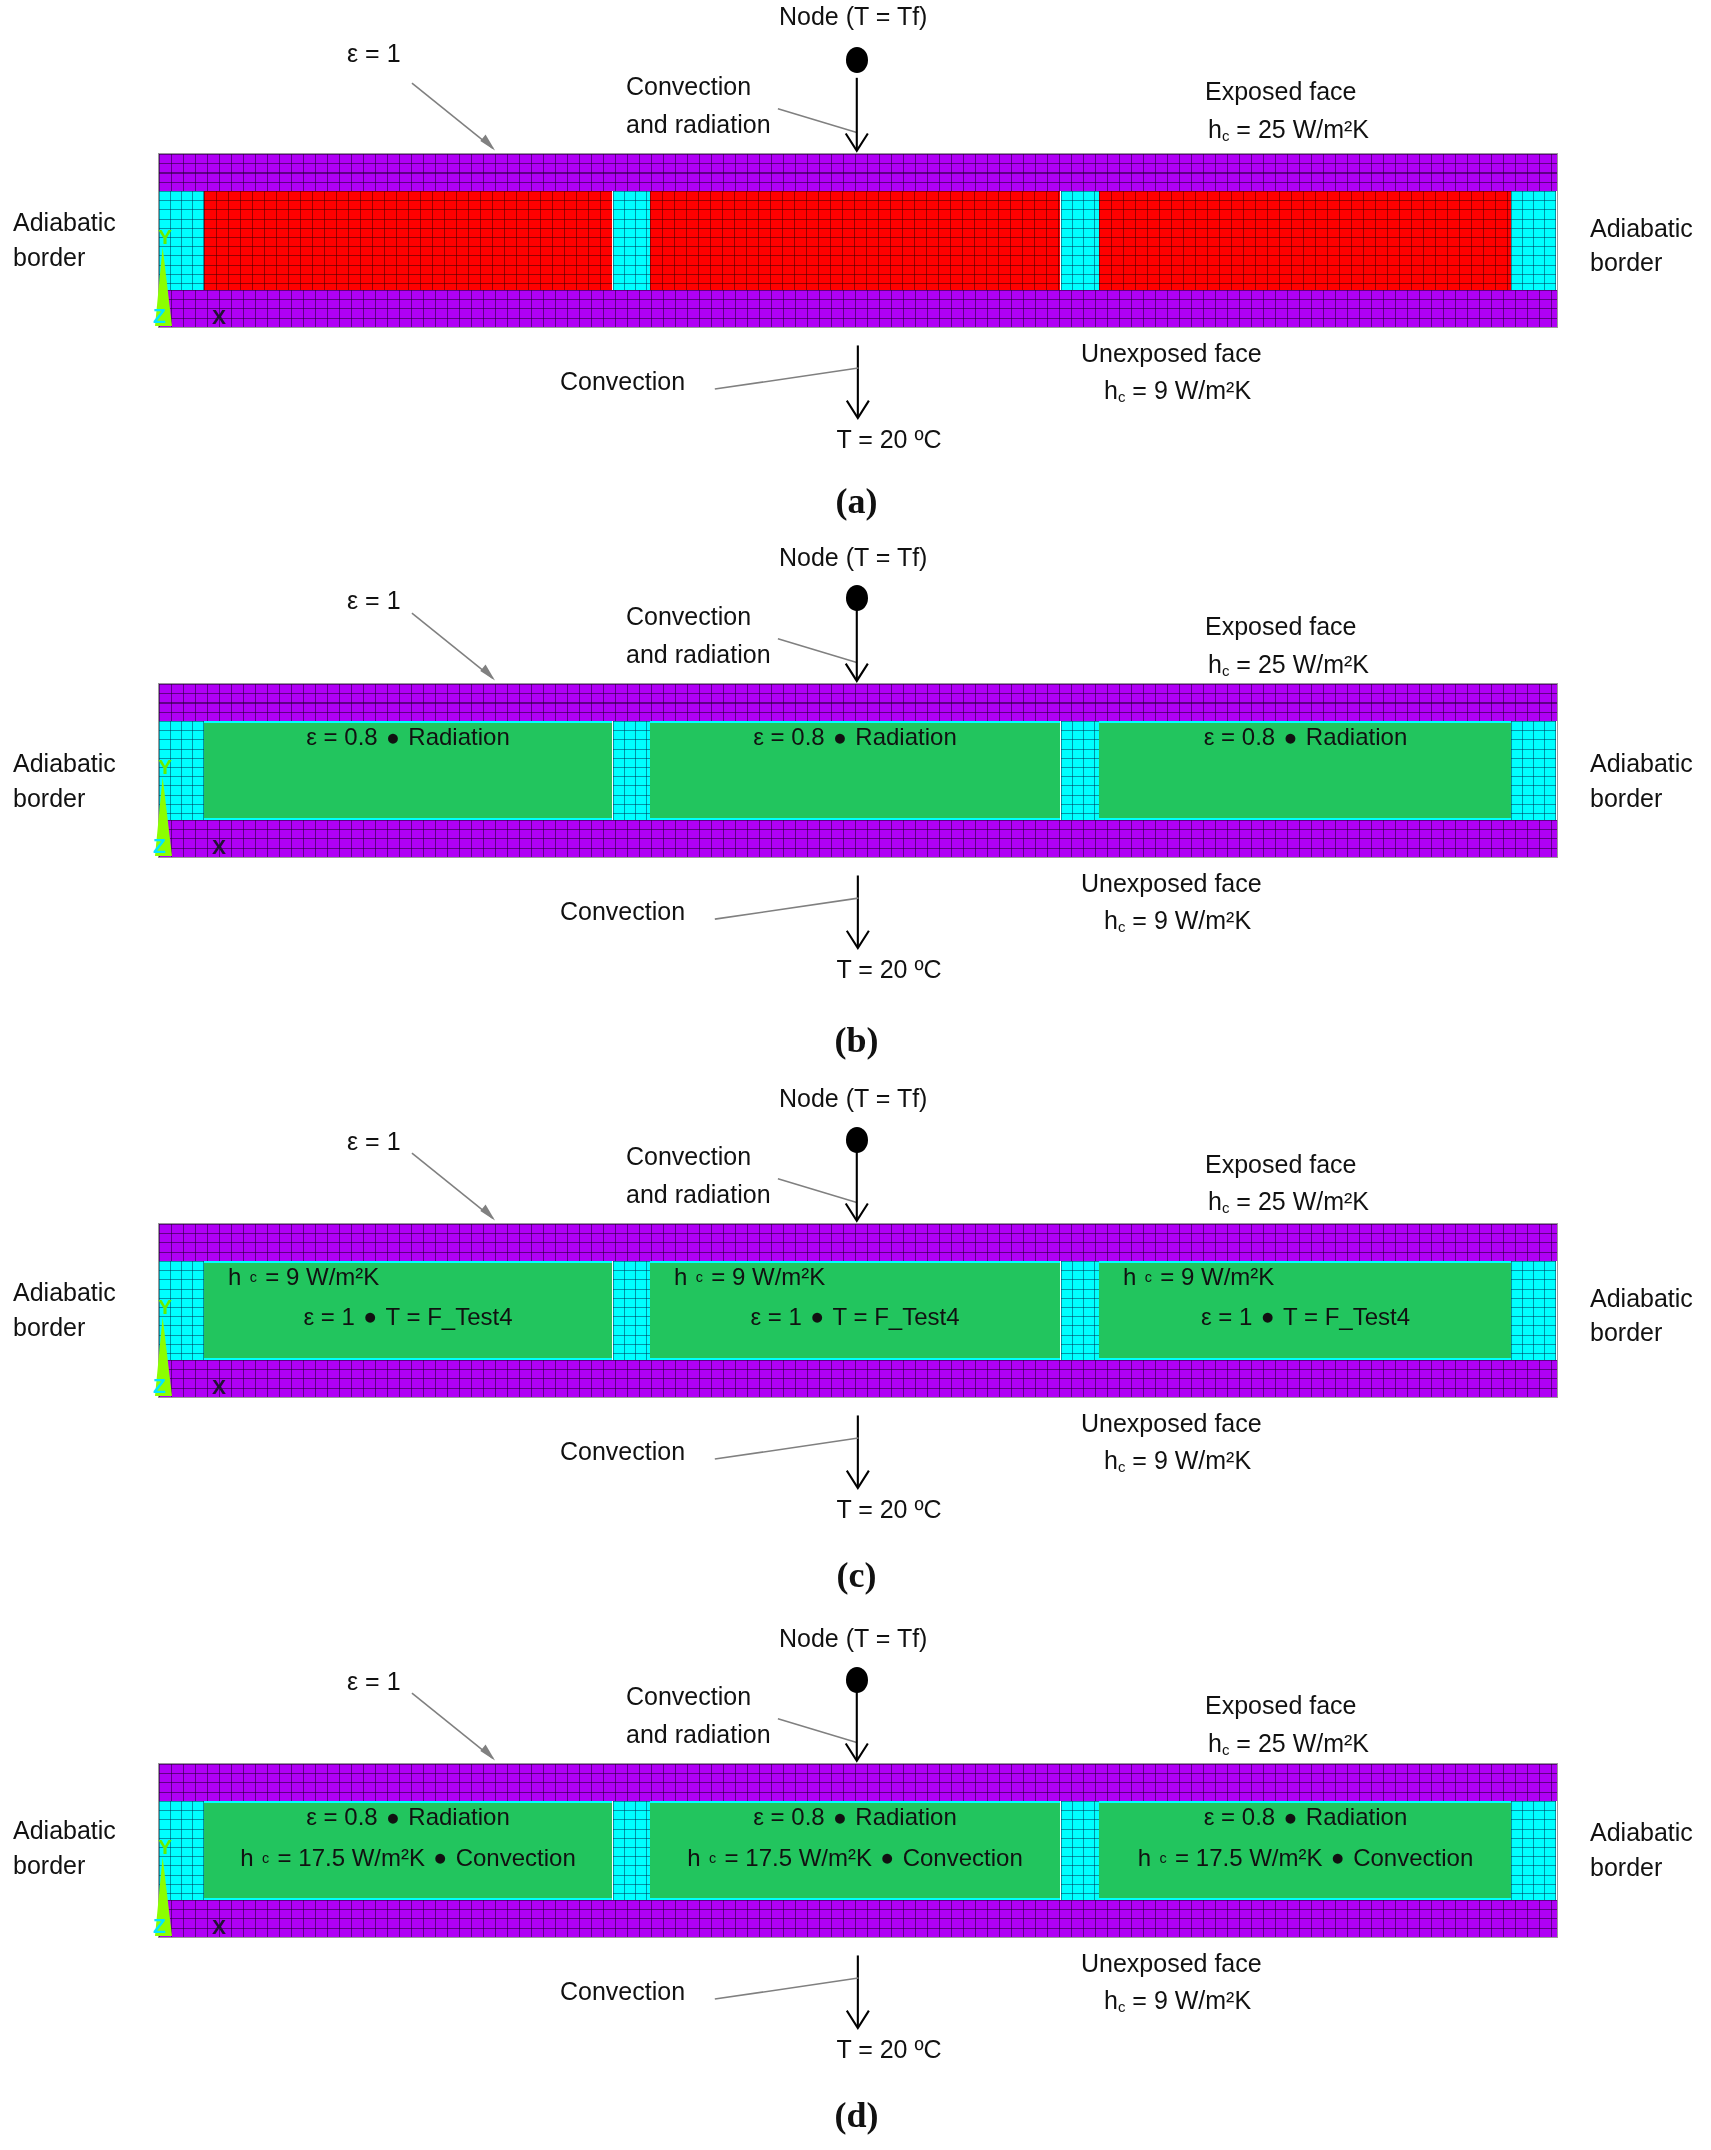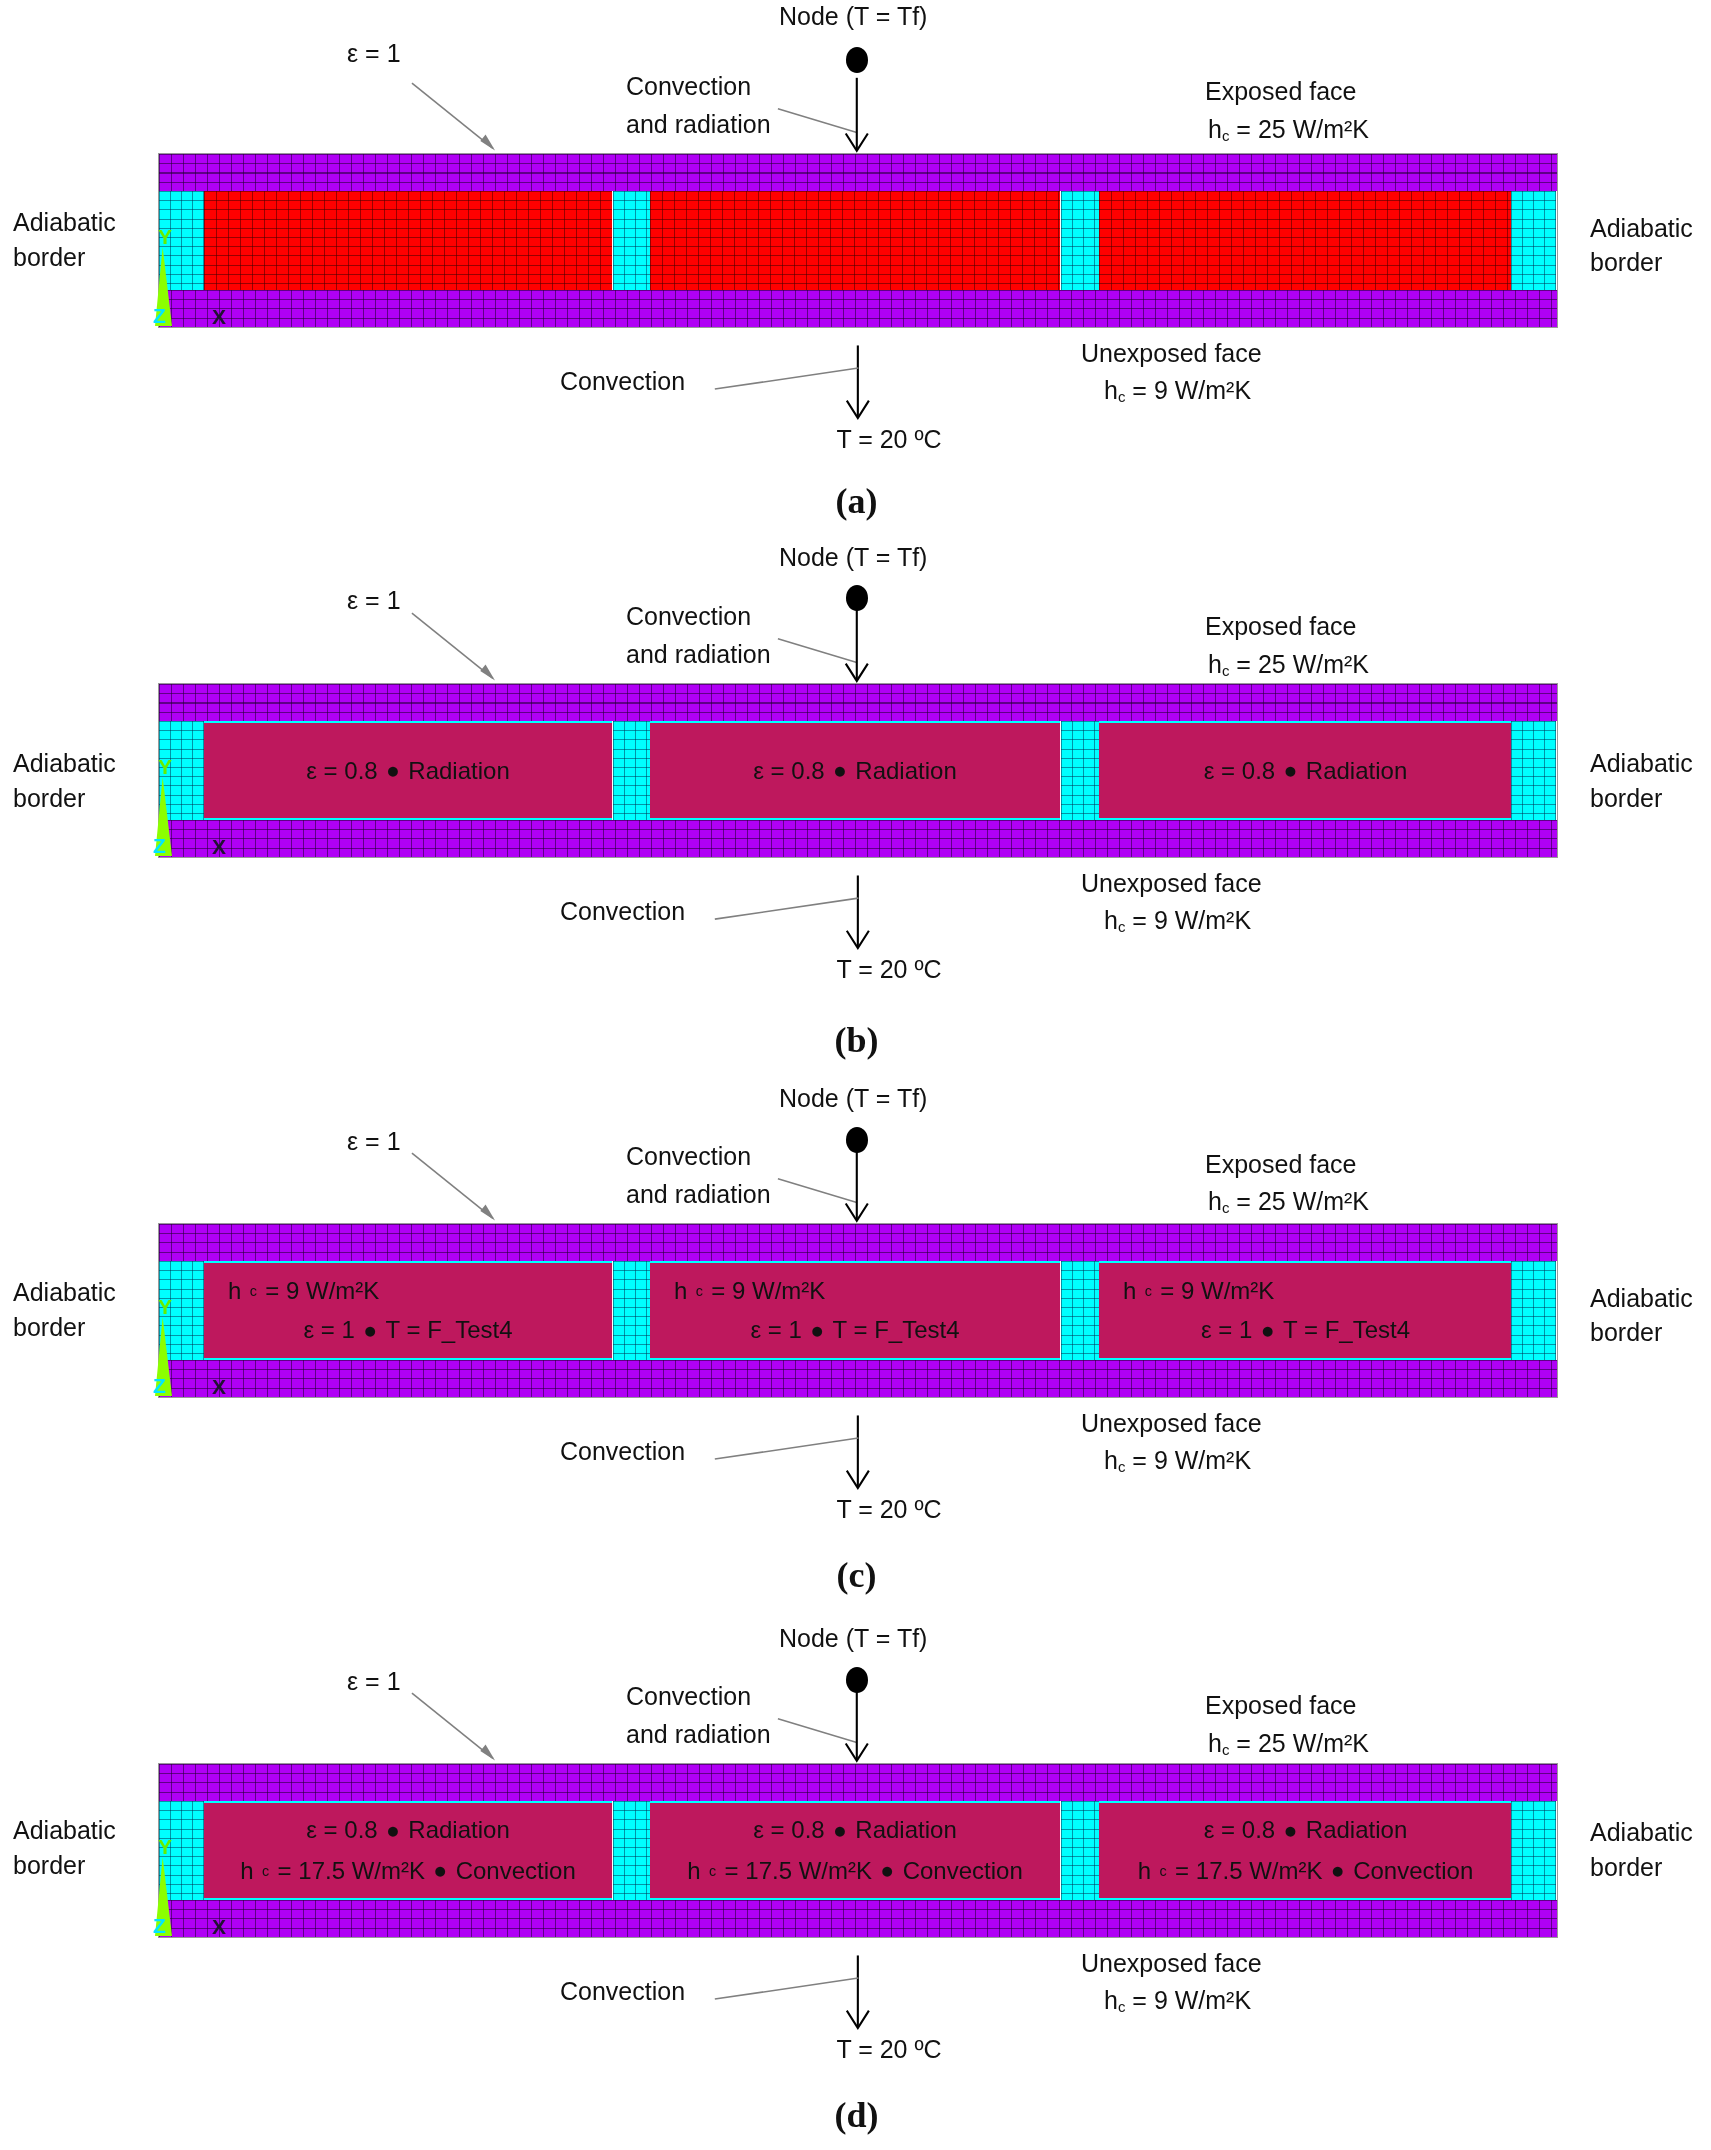--- a/index.html
+++ b/index.html
@@ -22,22 +22,22 @@
       repeating-linear-gradient(to right, rgba(70,0,0,0.55) 0 1.1px, transparent 1.1px 12px),
       repeating-linear-gradient(to bottom, rgba(70,0,0,0.55) 0 1.1px, transparent 1.1px 9.2px);}
   .grid-cyan{background-color:#00ffff;background-image:
       repeating-linear-gradient(to right, rgba(0,45,80,0.5) 0 1.1px, transparent 1.1px 11px),
       repeating-linear-gradient(to bottom, rgba(0,45,80,0.5) 0 1.1px, transparent 1.1px 9.2px);}
   .grid-mag{background-color:#b000f5;}
   .layer-top{left:0;top:0;width:1398px;height:37px;}
   .layer-bottom{left:0;top:136px;width:1398px;height:37px;}
   .mid{top:37px;height:99px;}
   .web{top:37px;height:99px;}
-  .cavity{top:37px;height:99px;background:#be185d;border-top:2.6px solid #00ffff;border-bottom:2.6px solid #00ffff;
-      box-sizing:border-box;display:flex;flex-direction:column;justify-content:center;}
+  .cavity{top:37px;height:99px;background:#22c55e;border-top:2.6px solid #00ffff;border-bottom:2.6px solid #00ffff;
+      box-sizing:border-box;display:flex;flex-direction:column;}
   .cav-row{display:flex;align-items:center;justify-content:center;gap:8.4px;font-size:24px;white-space:nowrap;}
   .cav-row.leftish{justify-content:flex-start;padding-left:24px;}
   .bullet{font-size:23px;line-height:1;}
   .triad-tri{width:17px;height:79px;clip-path:polygon(45% 0, 0 100%, 100% 100%);background:#8cff00;}
   .axis-lab{font-size:21px;font-weight:bold;}
   svg{position:absolute;left:0;top:0;pointer-events:none;}
 </style>
 </head>
 <body>
 

